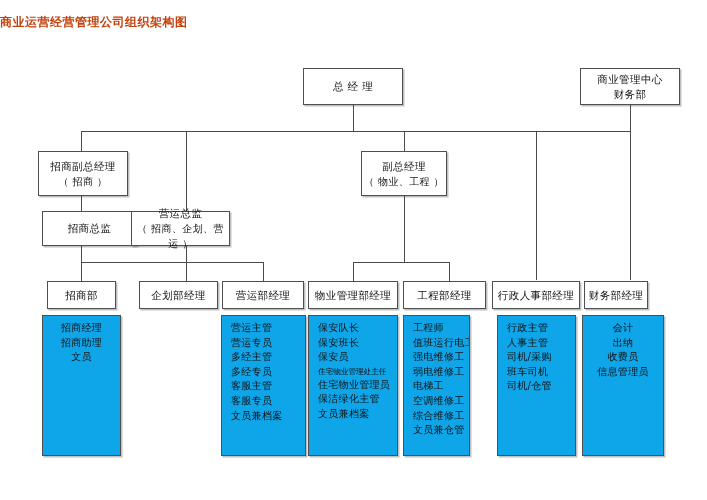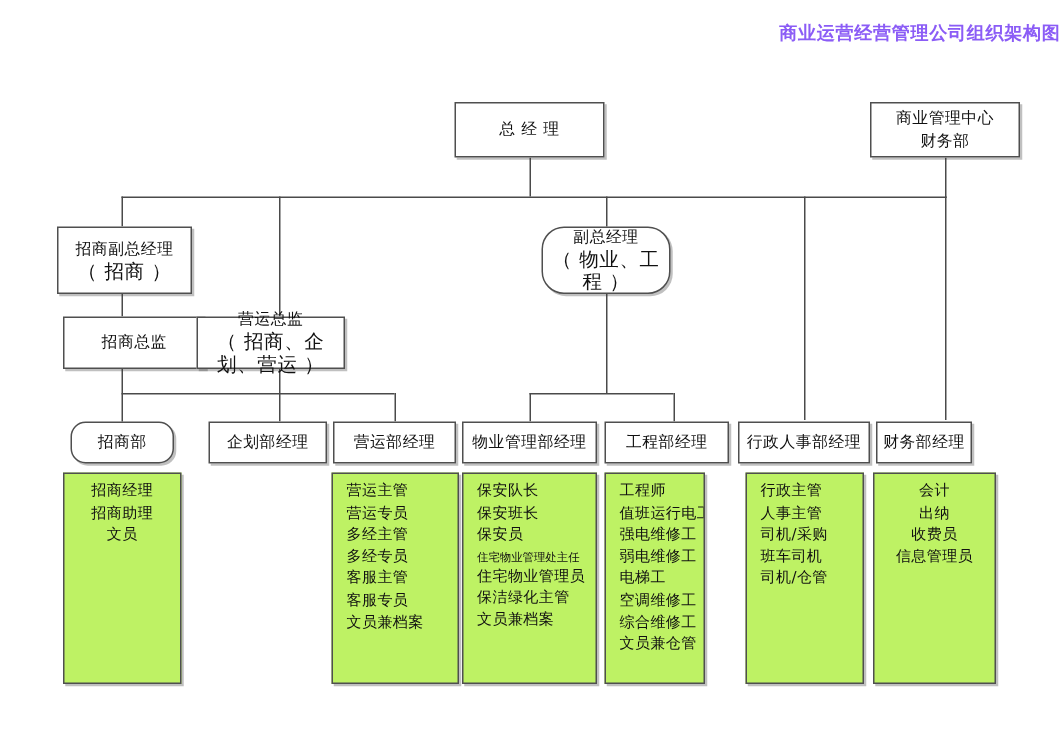--- a/index.html
+++ b/index.html
@@ -9,25 +9,25 @@
     font-family:"DejaVu Sans","Liberation Sans",sans-serif;
     overflow:hidden;
     position:relative;
     color:#1a1a1a;
   }
   #chart{position:absolute;left:0;top:0;width:707px;height:500px;}
 
   .title{
     position:absolute;
     left:0;top:14px;width:707px;
-    text-align:right;
+    text-align:left;
     font-size:12px;
     font-weight:700;
     letter-spacing:0.5px;
-    color:#8b5cf6;
+    color:#c2410c;
   }
 
   
   .ln{position:absolute;background:#4a4a4a;}
   .lnh{height:1px;}
   .lnv{width:1px;}
 
   
   .box{
     position:absolute;
@@ -38,33 +38,33 @@
     display:flex;
     flex-direction:column;
     align-items:center;
     justify-content:center;
     font-size:10.5px;
     line-height:15px;
     color:#111;
     text-align:center;
     letter-spacing:0.4px;
   }
-  .box .l2{font-size:13px;}
+  .box .l2{font-size:10px;}
 
   .dept{
     font-size:10.5px;
     font-weight:400;
   }
 
   
   .staff{
     position:absolute;
     box-sizing:border-box;
     border:1px solid #4f4f4f;
-    background:#bef264;
+    background:#0ea5e9;
     box-shadow:1.5px 1.5px 0 rgba(60,60,60,.32);
     font-size:10px;
     line-height:14.6px;
     color:#111;
     padding:5px 0 0 0;
     overflow:hidden;
     letter-spacing:0.3px;
   }
   .staff ul{list-style:none;margin:0;padding:0;}
   .staff li{white-space:nowrap;}
@@ -118,35 +118,35 @@
   <div class="box" style="left:580px;top:68px;width:100px;height:37px;">
     <span>商业管理中心</span>
     <span>财务部</span>
   </div>
 
   <div class="box" style="left:38px;top:151px;width:90px;height:45px;">
     <span>招商副总经理</span>
     <span class="l2">（ 招商 ）</span>
   </div>
 
-  <div class="box" style="left:361px;top:151px;width:86px;height:45px;border-radius:15px;">
+  <div class="box" style="left:361px;top:151px;width:86px;height:45px;">
     <span>副总经理</span>
     <span class="l2">（ 物业、工程 ）</span>
   </div>
 
   <div class="box" style="left:42px;top:211px;width:95px;height:35px;">
     <span>招商总监</span>
   </div>
 
   <div class="box" style="left:131px;top:211px;width:99px;height:35px;">
     <span>营运总监</span>
     <span class="l2">（ 招商、企划、营运 ）</span>
   </div>
 
-  <div class="box dept" style="left:47px;top:281px;width:69px;height:28px;border-radius:10px;">
+  <div class="box dept" style="left:47px;top:281px;width:69px;height:28px;">
     <span>招商部</span>
   </div>
   <div class="box dept" style="left:139px;top:281px;width:79px;height:28px;">
     <span>企划部经理</span>
   </div>
   <div class="box dept" style="left:222px;top:281px;width:82px;height:28px;">
     <span>营运部经理</span>
   </div>
   <div class="box dept" style="left:308px;top:281px;width:90px;height:28px;">
     <span>物业管理部经理</span>

